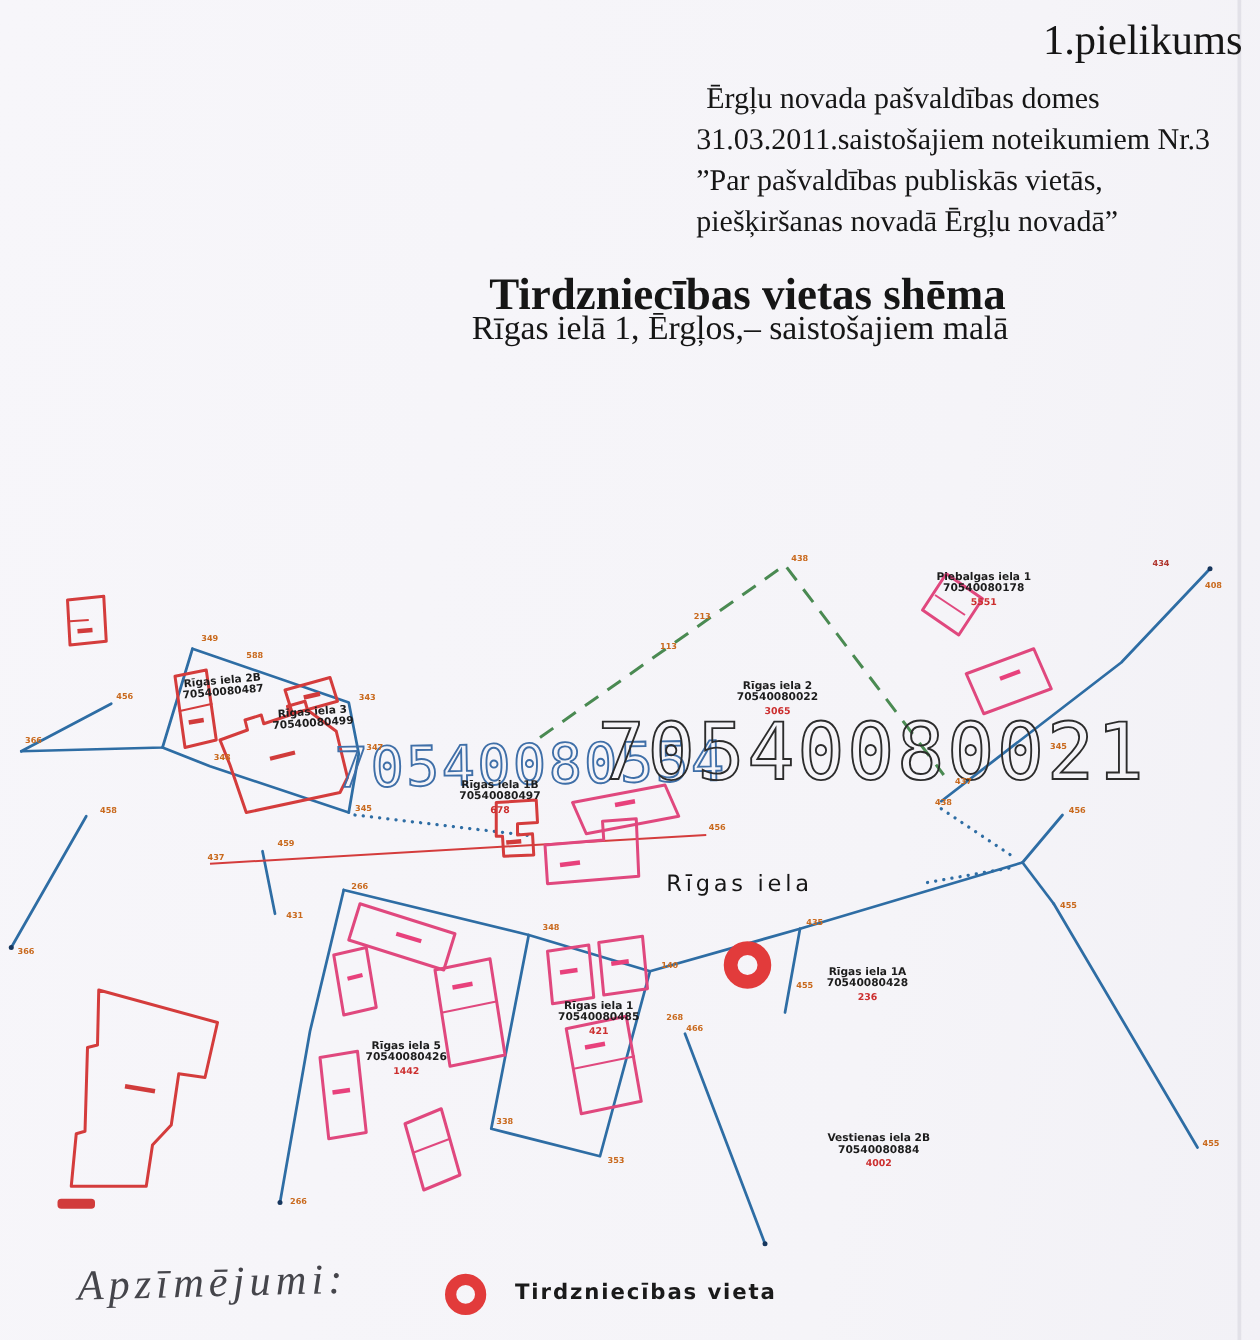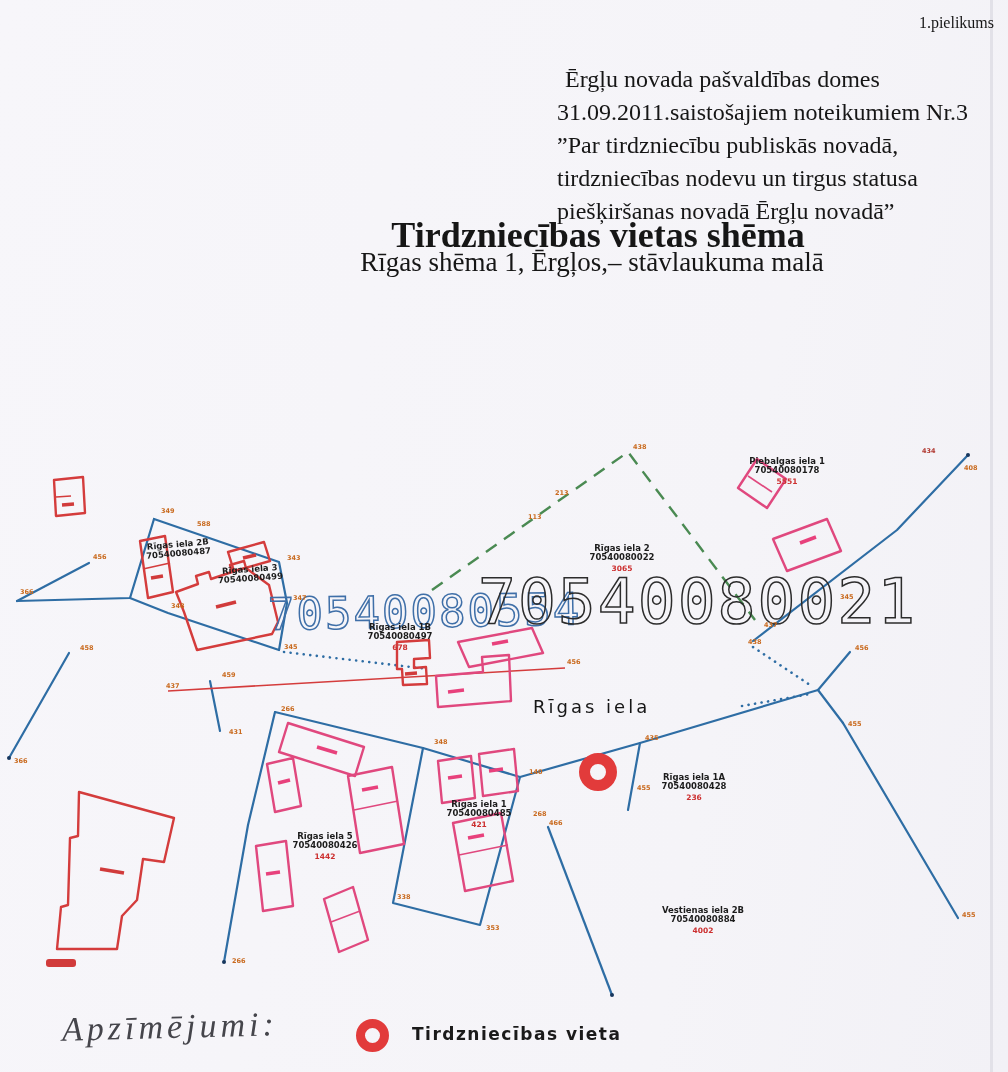--- a/index.html
+++ b/index.html
@@ -1,20 +1,20 @@
 <!DOCTYPE html>
 <html><head>
 <meta charset="utf-8">
 <style>
   html,body{margin:0;padding:0;background:#cfcfd4;}
   .page{position:relative;width:1008px;height:1072px;overflow:hidden;
         background:linear-gradient(100deg,#f7f6fa 0%,#f5f4f8 70%,#f2f1f6 100%);
         font-family:"Liberation Serif",serif;color:#161616;}
   .scan-edge{position:absolute;right:15px;top:0;width:3px;height:100%;background:#e2e1e8;}
-  .hdr-appendix{position:absolute;top:14px;right:14px;font-size:16px;}
+  .hdr-appendix{position:absolute;top:14px;right:14px;font-size:34px;}
   .hdr-block{position:absolute;top:47px;left:557px;font-size:24px;line-height:33px;white-space:nowrap;}
   .doc-title{position:absolute;top:214px;left:348px;width:500px;text-align:center;
              font-weight:bold;font-size:36px;}
   .doc-subtitle{position:absolute;top:247px;left:332px;width:520px;text-align:center;font-size:27px;}
   svg.map{position:absolute;left:0;top:430px;width:1008px;height:578px;}
 
   .blue line,.blue polyline,.blue polygon{stroke:#2e6da4;stroke-width:2.2;fill:none;stroke-linecap:round;stroke-linejoin:round;}
   .dot{stroke:#2e6da4;stroke-width:2.6;stroke-dasharray:0.1 6.5;stroke-linecap:round;fill:none;}
   .gdash{stroke:#4a8a52;stroke-width:2.4;stroke-dasharray:13 9;fill:none;}
   .redb path{fill:none;stroke:#d43c3c;stroke-width:2.4;stroke-linejoin:round;}
@@ -44,28 +44,27 @@
 </style>
 </head>
 <body>
 
 <div class="page">
   <div class="scan-edge"></div>
 
   <div class="hdr-appendix">1.pielikums</div>
   <div class="hdr-block">
     <div style="padding-left:8px;margin-top:16px;">Ērgļu novada pašvaldības domes</div>
-    <div>31.09.2011.saistošajiem noteikumiem Nr.3</div>
-    <div>”Par tirdzniecību publiskās novadā,</div>
-    <div>tirdzniecības nodevu un tirgus statusa</div>
+    <div>31.03.2011.saistošajiem noteikumiem Nr.3</div>
+    <div>”Par pašvaldības publiskās vietās,</div>
     <div>piešķiršanas novadā  Ērgļu novadā”</div>
   </div>
 
   <div class="doc-title">Tirdzniecības vietas shēma</div>
-  <div class="doc-subtitle">Rīgas shēma 1, Ērgļos,– stāvlaukuma malā</div>
+  <div class="doc-subtitle">Rīgas ielā 1, Ērgļos,– saistošajiem malā</div>
 
   <svg class="map" viewBox="0 430 1008 578">
 
     <g class="blue">
       <line x1="17" y1="601" x2="89" y2="563"></line>
       <polyline points="17,601 130,598 154,519"></polyline>
       <polyline points="154,519 279,562 287,603 279,650"></polyline>
       <polyline points="130,598 168,613 279,650"></polyline>
       <line x1="69" y1="653" x2="9" y2="758"></line>
       <line x1="210" y1="681" x2="220" y2="731"></line>

